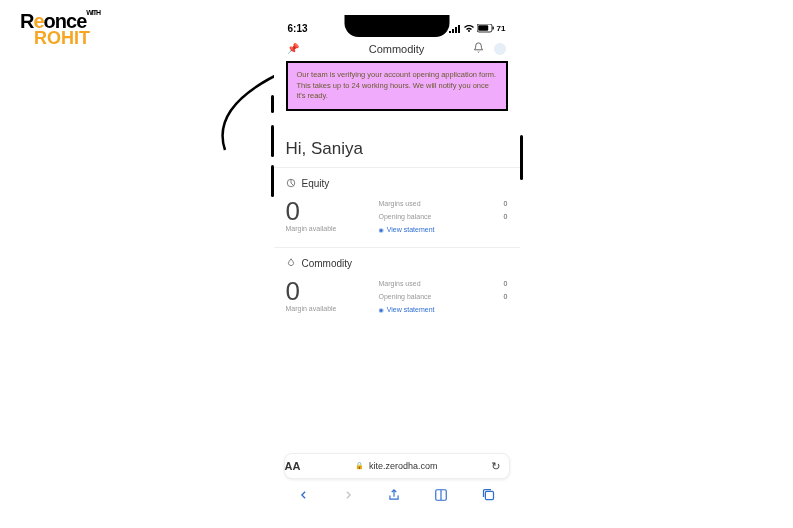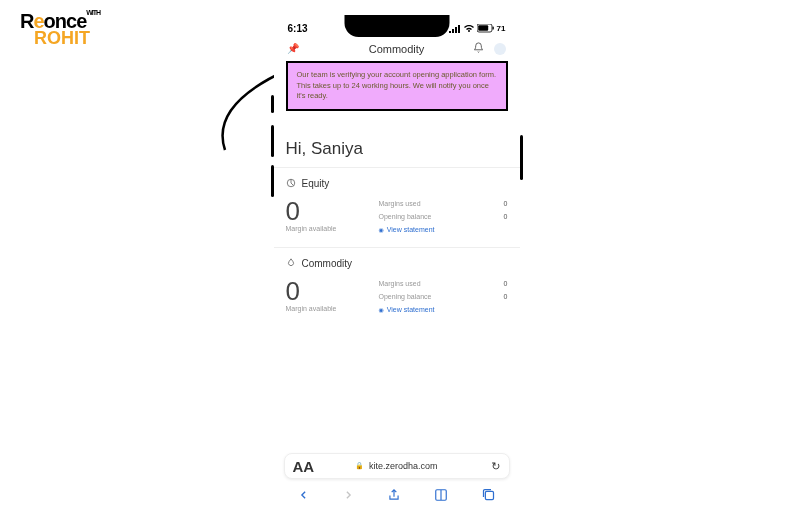--- a/index.html
+++ b/index.html
@@ -149,21 +149,21 @@
       background: #fff;
       border: 1px solid #eee;
       border-radius: 8px;
       height: 26px;
       display: flex;
       align-items: center;
       justify-content: center;
       gap: 6px;
       box-shadow: 0 1px 3px rgba(0,0,0,0.08);
     }
-    .url-aa { position:absolute; left:8px; font-size:15px; font-weight:700; color:#333;}
+    .url-aa { position:absolute; left:0; font-size:11px; font-weight:700; color:#333;}
     .url-text { font-size:9px; color:#333; display:flex; align-items:center; gap:5px;}
     .url-lock{ font-size:7px;}
     .url-refresh { position:absolute; right:8px; font-size:11px; color:#333;}
     .bottom-bar {
       position: absolute;
       bottom: 6px;
       left: 0;
       right: 0;
       display: flex;
       justify-content: space-around;

